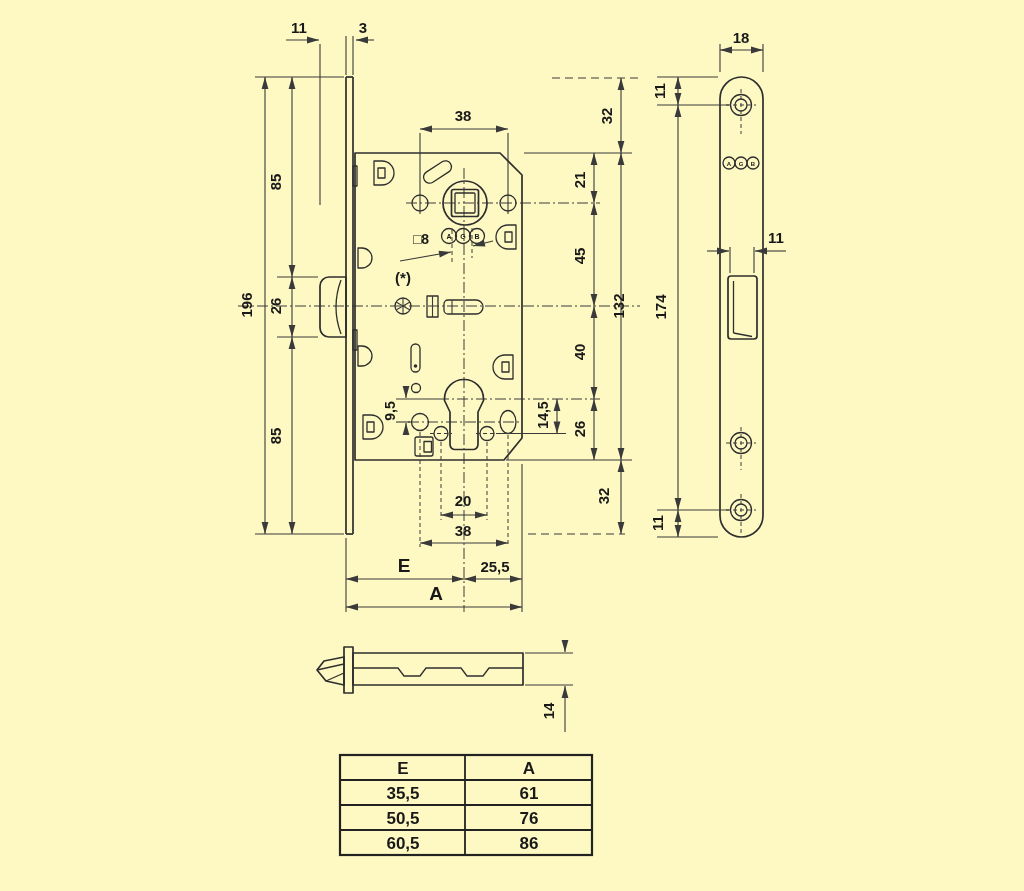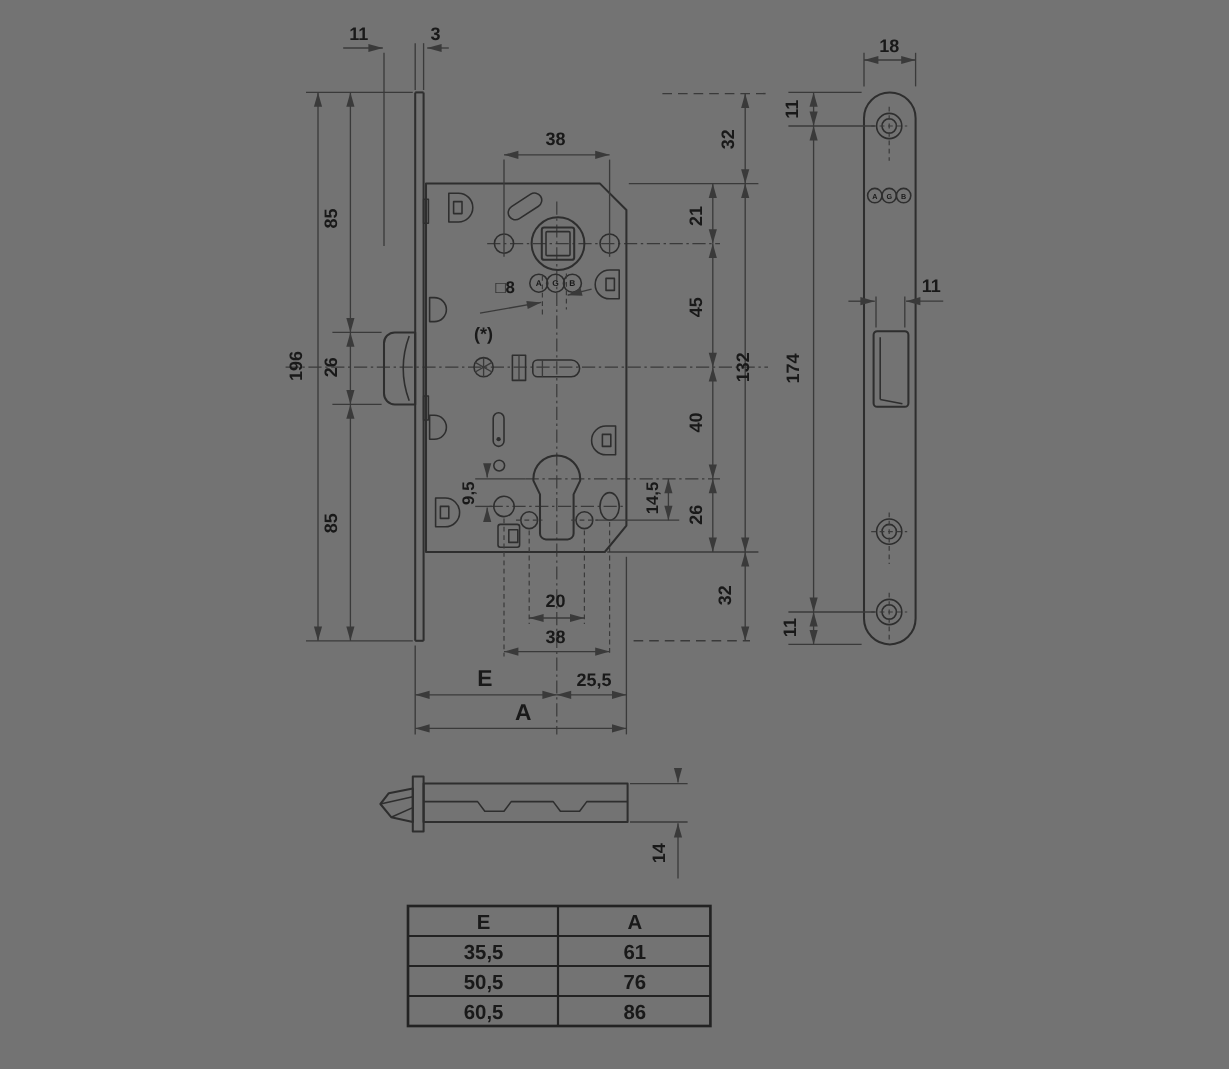--- a/index.html
+++ b/index.html
@@ -1,16 +1,16 @@
 <!DOCTYPE html>
 <html><head>
 <meta charset="utf-8">
 <style>
   html,body{margin:0;padding:0;background:#ffffff;}
-  .page{width:1024px;height:891px;background:#737373;position:relative;font-family:"Liberation Sans",sans-serif;}
+  .page{width:1024px;height:891px;background:#fef9c3;position:relative;font-family:"Liberation Sans",sans-serif;}
   svg text{font-family:"Liberation Sans",sans-serif;font-weight:bold;fill:#191919;}
   .ol{stroke:#2e2e2e;stroke-width:1.7;fill:none;stroke-linejoin:round;}
   .ol2{stroke:#2e2e2e;stroke-width:1.3;fill:none;stroke-linejoin:round;}
   .thin{stroke:#3a3a3a;stroke-width:1.1;fill:none;}
   .dim{stroke:#3a3a3a;stroke-width:1.1;fill:none;}
   .cl{stroke:#3a3a3a;stroke-width:1;fill:none;stroke-dasharray:11 3 2 3;}
   .dsh{stroke:#3a3a3a;stroke-width:1.2;fill:none;stroke-dasharray:8 5;}
   .sdsh{stroke:#3a3a3a;stroke-width:1;fill:none;stroke-dasharray:4 3;}
   .t15{font-size:15px;}
   .t14{font-size:14px;}

